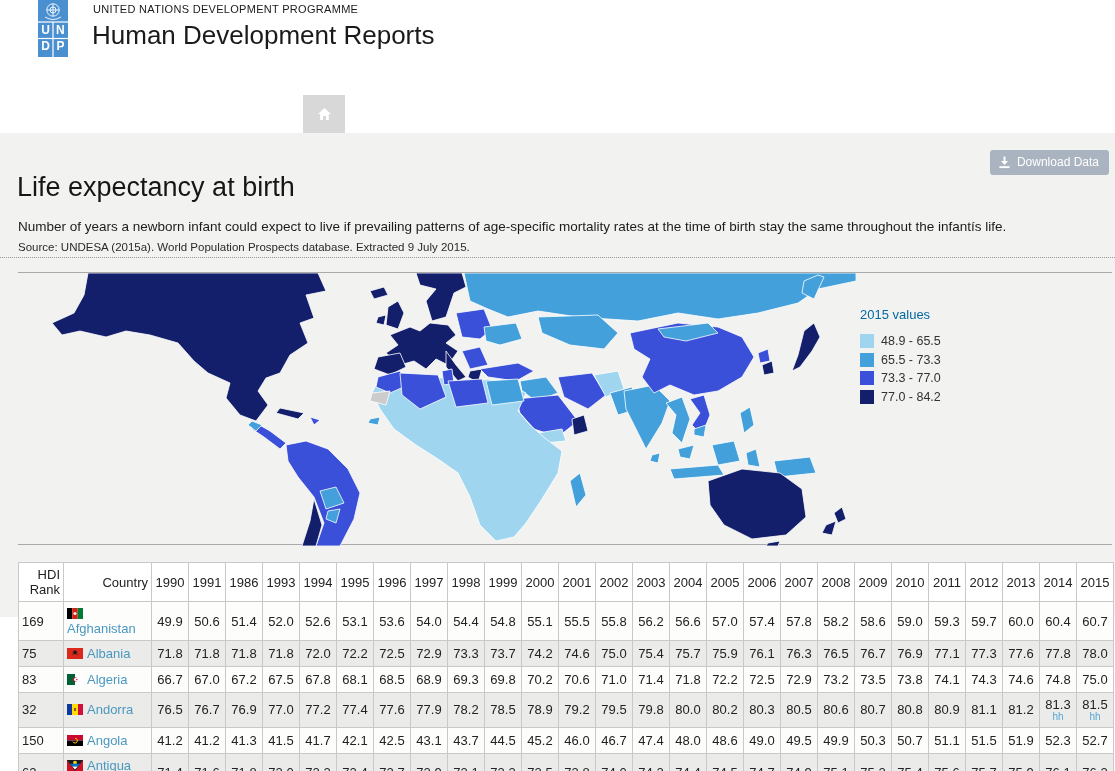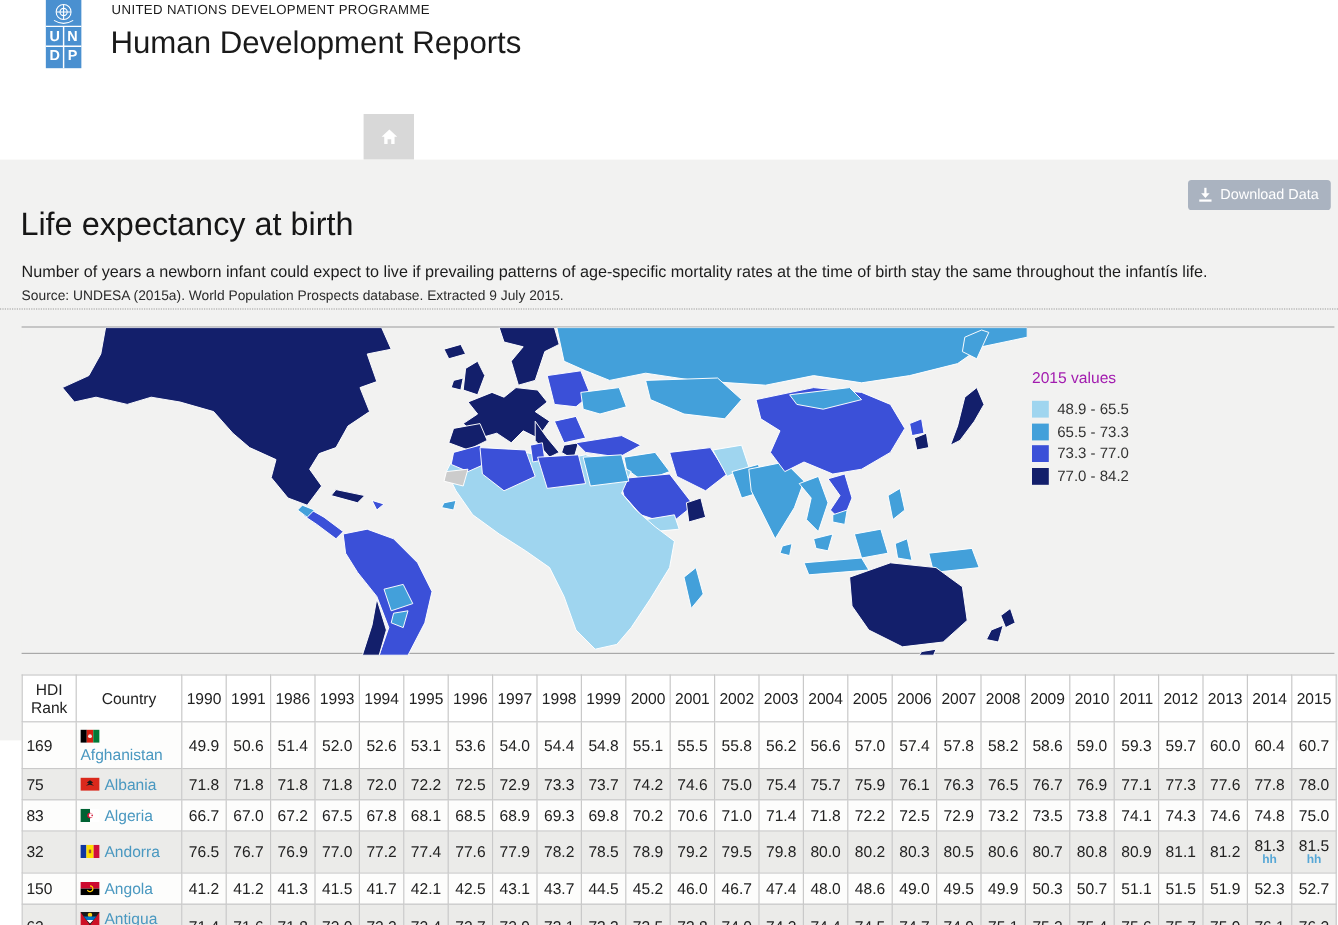--- a/index.html
+++ b/index.html
@@ -26,40 +26,40 @@
   #page-title { position:absolute; left:17px; top:39px; font-size:27px; font-weight:400; color:#161616; }
   #page-desc { position:absolute; left:18px; top:86px; width:1090px; font-size:13.5px; color:#1c1c1c; }
   #page-source { position:absolute; left:18px; top:108px; font-size:11.5px; color:#2a2a2a; }
   #dotted-sep { position:absolute; left:0; top:124px; width:1115px; border-top:1px dotted #9a9a9a; }
 
   
   #map-band { position:absolute; left:18px; right:3px; top:139px; height:273px;
     border-top:1px solid #a9a9a9; border-bottom:1px solid #a9a9a9; background:#f2f2f1; }
   #world-map { position:absolute; left:0; top:0; }
   #map-legend { position:absolute; left:842px; top:34px; }
-  #legend-title { font-size:13px; color:#a21caf; margin-bottom:12px; }
+  #legend-title { font-size:13px; color:#0369a1; margin-bottom:12px; }
   .legend-row { display:flex; align-items:center; margin-top:4.5px;justify-content:center; }
   .legend-swatch { width:14px; height:14px; margin-right:7px; }
   .legend-label { font-size:12.5px; color:#333; }
 
   
   #hdi-table { position:absolute; left:18px; top:429px; border-collapse:collapse; table-layout:fixed;
     width:1094px; background:#fff; font-size:13px; }
   #hdi-table th, #hdi-table td { border:1px solid #c9c9c9; padding:4px 3px; color:#222; font-weight:400; }
-  #hdi-table th { text-align:center; background:#fff; height:37px; }
+  #hdi-table th { text-align:right; background:#fff; height:37px; }
   #hdi-table th.year-col, #hdi-table td.value-cell { text-align:center; }
   #hdi-table col.rank-col { width:45px; }
   #hdi-table col.country-col { width:88px; }
   #hdi-table col.year-col { width:37px; }
   #hdi-table tbody tr:nth-child(odd) { background:#fdfdfc; }
   #hdi-table tbody tr:nth-child(even) { background:#ebebe9; }
   td.rank-cell { padding-left:6px; }
   td.country-cell a { color:#4a98c0; text-decoration:none; cursor:pointer; }
   td.country-cell .flag { display:inline-block; vertical-align:-1px; margin-right:4px; line-height:0; }
-  td.value-cell .note { display:block; font-size:10px; line-height:1.05; color:#56a7d6;font-weight:bold; }
+  td.value-cell .note { display:block; font-size:10px; line-height:1.05; color:#56a7d6; }
   #hdi-table tbody tr { height:26px; }
   #hdi-table tbody tr.tall { height:35px; }
 </style>
 </head>
 <body>
 
 <div id="page">
 
   <div id="site-header">
     <div id="logo">

